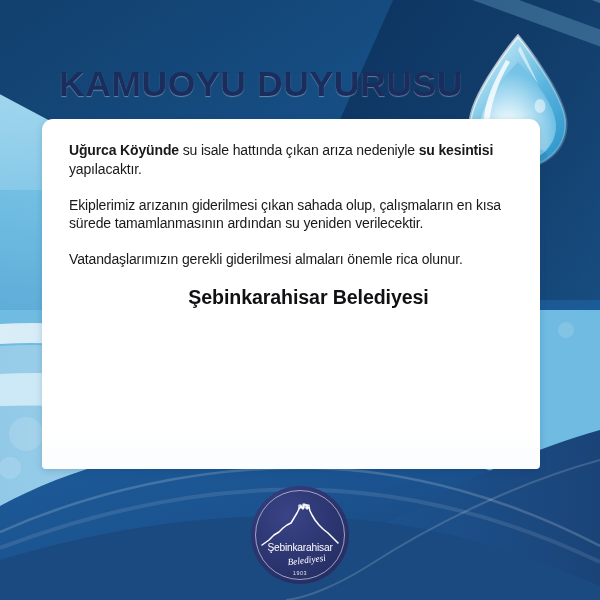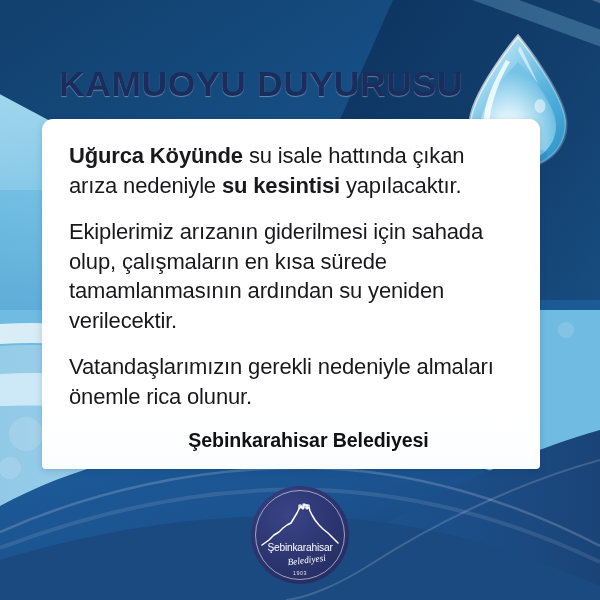--- a/index.html
+++ b/index.html
@@ -65,21 +65,21 @@
     position:absolute;
     left:42px; top:119px;
     width:498px; height:350px;
     background:linear-gradient(180deg,#ffffff 0%,#ffffff 86%,#fbfdfe 100%);
     border-radius:11px 11px 4px 4px;
     box-shadow:0 2px 7px rgba(10,50,90,0.18);
     padding:22px 26px 0 27px;
   }
   .card p {
     color:#19191c;
-    font-size:22px;
+    font-size:14px;
     line-height:1.345;
     letter-spacing:-0.15px;
     margin-bottom:17px;
   }
   .card p b { font-weight:700; }
   .sig {
     margin-top:2px;
     font-size:19.6px;
     font-weight:700;
     color:#111114;
@@ -238,24 +238,24 @@
   </div>
 
   <div class="heading">KAMUOYU DUYURUSU</div>
 
   <div class="card">
 
     <p>
       <b>Uğurca Köyünde</b><span> su isale hattında çıkan arıza nedeniyle </span><b>su kesintisi</b><span> yapılacaktır.</span>
     </p>
 
-    <p>Ekiplerimiz arızanın giderilmesi için sahada olup, çalışmaların en kısa sürede tamamlanmasının ardından su yeniden verilecektir.</p>
+    <p>Ekiplerimiz arızanın giderilmesi çıkan sahada olup, çalışmaların en kısa sürede tamamlanmasının ardından su yeniden verilecektir.</p>
 
     <p>
-      <span>Vatandaşlarımızın gerekli nedeniyle almaları</span>
+      <span>Vatandaşlarımızın gerekli giderilmesi almaları</span>
       <span>önemle rica olunur.</span><br>
     </p>
 
     <div class="sig">Şebinkarahisar Belediyesi</div>
   </div>
 
   <div class="logo">
     <svg viewBox="0 0 100 100" xmlns="http://www.w3.org/2000/svg">
       <defs>
         <radialGradient id="logoG" cx="0.38" cy="0.3" r="0.85">

